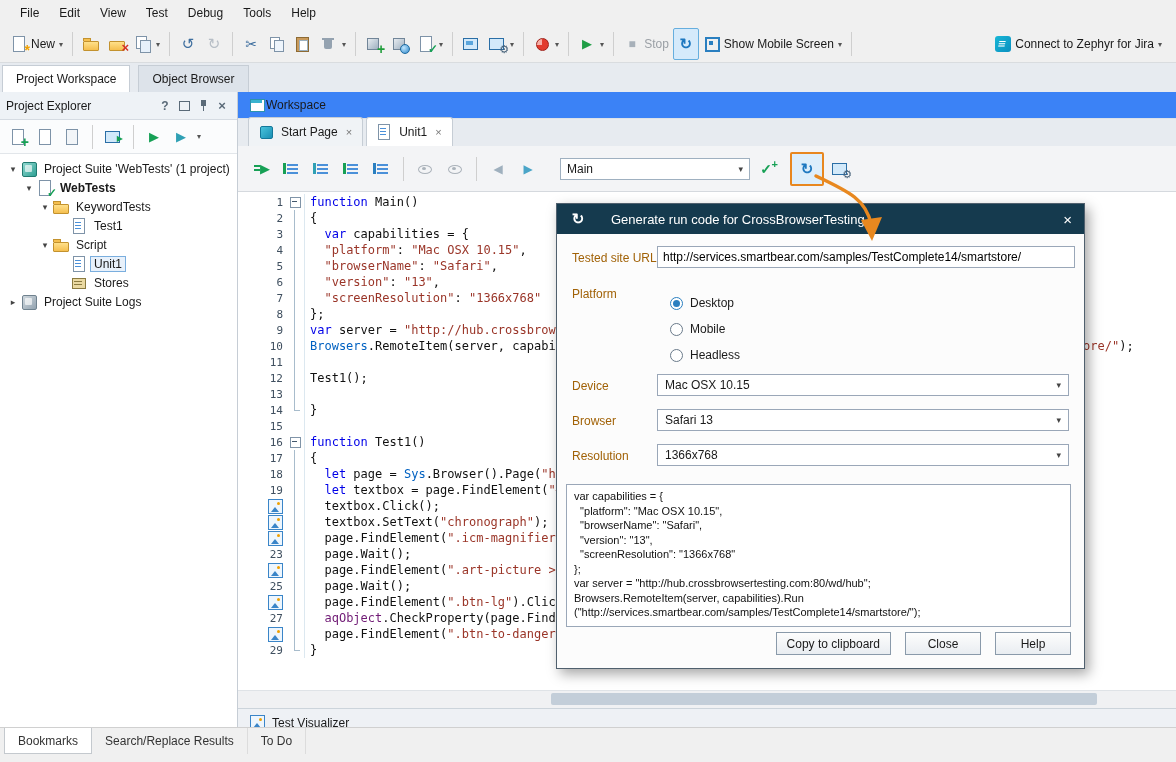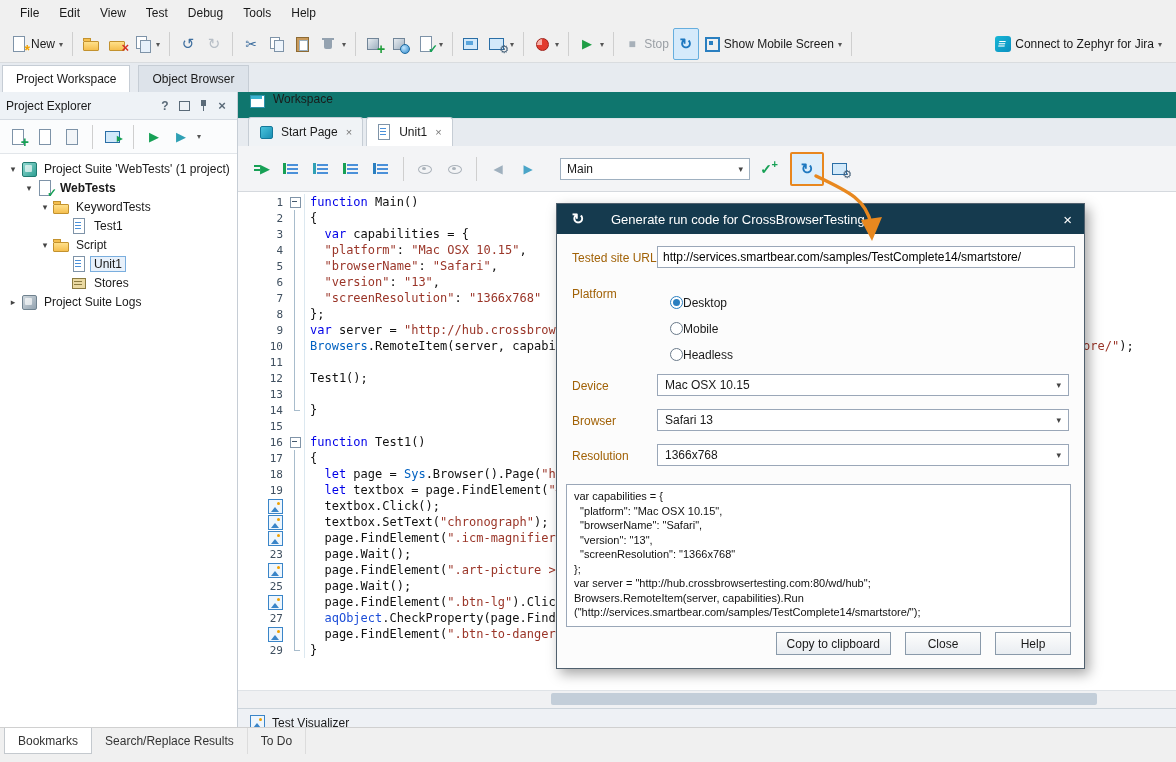--- a/index.html
+++ b/index.html
@@ -35,21 +35,21 @@
   #tree{flex:1;padding-top:5px}
   .trow{height:19px;display:flex;align-items:center}
   .lv0{padding-left:6px}.lv1{padding-left:22px}.lv2{padding-left:38px}.lv3{padding-left:70px}
   .exp{width:14px;flex:none;font-size:9px;color:#444;text-align:center}
   .tlabel{padding:1px 4px;margin-left:2px;white-space:nowrap}
   .bold{font-weight:bold}
   .trow.selected .tlabel{background:#e8f1fb;border:1px solid #7aaede;padding:0 3px}
 
   
   #right{flex:1;display:flex;flex-direction:column;background:#eef1f5;position:relative;min-width:0}
-  .ws-head{height:26px;display:flex;gap:7px;padding:0 10px;background:#0f766e;border-bottom:1px solid #dde2e8}
+  .ws-head{height:26px;display:flex;align-items:center;padding:0 10px;background:#3b82f6;border-bottom:1px solid #dde2e8}
   .ed-tabs{height:27px;display:flex;align-items:flex-end;padding-left:10px;background:#e7ebf0}
   .ed-tab{display:flex;align-items:center;gap:6px;padding:5px 10px 5px 8px;background:#f0f3f6;border:1px solid #c6cdd5;border-bottom:none;border-radius:3px 3px 0 0;margin-right:3px}
   .ed-tab.active{background:#fff}
   .tab-x{color:#777;font-size:11px;margin-left:2px}
   .ed-toolbar{height:45px;background:#f3f4f6;border-bottom:1px solid #d5d9de;display:flex;align-items:center;padding:0 10px;gap:2px}
   .ebtn{display:flex;align-items:center;justify-content:center;width:28px;height:28px;border-radius:2px}
   .ebtn.hl{border:2px solid #e8871f;background:#ddeefb;width:30px;height:30px;margin-left:8px}
   .combo{width:190px;height:22px;background:#fff;border:1px solid #9fb0c0;display:flex;align-items:center;justify-content:space-between;padding:0 6px;margin-left:16px;box-sizing:border-box}
   .carrot{font-size:9px;color:#444}
 
@@ -58,21 +58,21 @@
   #lines{padding-top:2px}
   .cl{height:16px;display:flex;align-items:center}
   .gut{width:48px;flex:none;display:flex;justify-content:flex-end;align-items:center;padding-right:3px;box-sizing:border-box;color:#3f4f5f;font-family:"DejaVu Sans Mono",monospace;font-size:11px}
   .fold{width:18px;flex:none;position:relative;height:16px}
   .fold-s::before{content:"";position:absolute;left:4px;top:3px;width:9px;height:9px;border:1px solid #8094a8;background:#fff}
   .fold-s::after{content:"";position:absolute;left:6px;top:7px;width:5px;height:1px;background:#44586c}
   .fold-m::before{content:"";position:absolute;left:8px;top:0;width:1px;height:16px;background:#a8bccc}
   .fold-e::before{content:"";position:absolute;left:8px;top:0;width:1px;height:9px;background:#a8bccc}
   .fold-e::after{content:"";position:absolute;left:8px;top:8px;width:6px;height:1px;background:#a8bccc}
   .code{font-family:"DejaVu Sans Mono",monospace;font-size:12px;white-space:pre;border-left:1px solid #dce8f0;padding-left:5px;height:16px;line-height:16px}
-  .tk-k{color:#0000e8}.tk-s{color:#9a3528}.tk-o{color:#0061c1}.tk-q{color:#1d4ed8}.tk-t{color:#101010}
+  .tk-k{color:#0000e8}.tk-s{color:#9a3528}.tk-o{color:#0061c1}.tk-q{color:#701a75}.tk-t{color:#101010}
   .gimg{width:13px;height:13px;border:1px solid #3a85c8;background:#eef6fd;position:relative;flex:none}
   .gimg::before{content:"";position:absolute;right:2px;top:2px;width:3px;height:3px;border-radius:50%;background:#f0a000}
   .gimg::after{content:"";position:absolute;left:2px;bottom:1px;border-left:4px solid transparent;border-right:4px solid transparent;border-bottom:5px solid #3a85c8}
 
   .hscroll{height:17px;background:#f0f1f3;border-top:1px solid #dfe3e7;position:relative}
   .hthumb{position:absolute;left:313px;top:2px;width:546px;height:12px;background:#c3ced9;border-radius:2px}
   .visualizer{height:27px;background:#eef1f5;border-top:1px solid #ccd4db;display:flex;align-items:center;gap:7px;padding:0 12px}
 
   
   #bottom-tabs{position:absolute;bottom:8px;left:0;right:0;height:26px;background:#f0f0f0;border-top:1px solid #d0d0d0;display:flex;align-items:stretch;padding-left:4px}
@@ -81,21 +81,21 @@
 
   
   #dialog{position:absolute;left:556px;top:203px;width:527px;background:#fcfcfc;border:1px solid #50606e;box-shadow:4px 5px 12px rgba(0,0,0,.35);z-index:30}
   .dlg-title{height:30px;background:#153a4e;color:#fff;display:flex;align-items:center;gap:24px;padding:0 12px;font-size:13px}
   .dlg-x{margin-left:auto;font-size:15px;color:#fff}
   .dlg-body{position:relative;height:434px;font-size:12px}
   .dlg-label{position:absolute;left:15px;color:#a16207}
   .lb-url{top:17px}.lb-platform{top:53px}.lb-device{top:145px}.lb-browser{top:180px}.lb-resolution{top:215px}
   .dlg-input{position:absolute;left:100px;top:12px;width:406px;height:20px;border:1px solid #9aa7b8;padding:0 5px;font:12px "Liberation Sans",sans-serif;background:#fff}
   #radios{position:absolute;left:113px;top:62px;display:flex;flex-direction:column;gap:12px}
-  .radio-row{display:flex;align-items:flex-start;height:14px}
+  .radio-row{display:flex;align-items:flex-end;gap:7px;height:14px}
   .rdot{width:13px;height:13px;border:1px solid #6a7a8a;border-radius:50%;background:#fff;position:relative;box-sizing:border-box;flex:none}
   .rdot.sel{border-color:#2a7fc0}
   .rdot.sel::after{content:"";position:absolute;inset:2px;background:#2a7fc0;border-radius:50%}
   .dlg-combo{position:absolute;left:100px;width:412px;height:22px;border:1px solid #9aa7b8;background:#fff;display:flex;align-items:center;justify-content:space-between;padding:0 7px;box-sizing:border-box}
   .cb-device{top:140px}.cb-browser{top:175px}.cb-resolution{top:210px}
   .dlg-preview{position:absolute;left:9px;top:250px;width:505px;height:143px;border:1px solid #9aa7b8;background:#fff;margin:0;padding:4px 7px;font:11px "Liberation Sans",sans-serif;line-height:14.5px;white-space:pre;box-sizing:border-box;overflow:hidden;color:#111}
   .dlg-btnrow{position:absolute;left:9px;top:398px;width:505px;display:flex;justify-content:flex-end;gap:14px}
   .dlg-btn{min-width:76px;height:23px;border:1px solid #8a9aaa;background:linear-gradient(#fdfdfd,#e9edf1);display:flex;align-items:center;justify-content:center;padding:0 10px;box-sizing:border-box}
 
   

